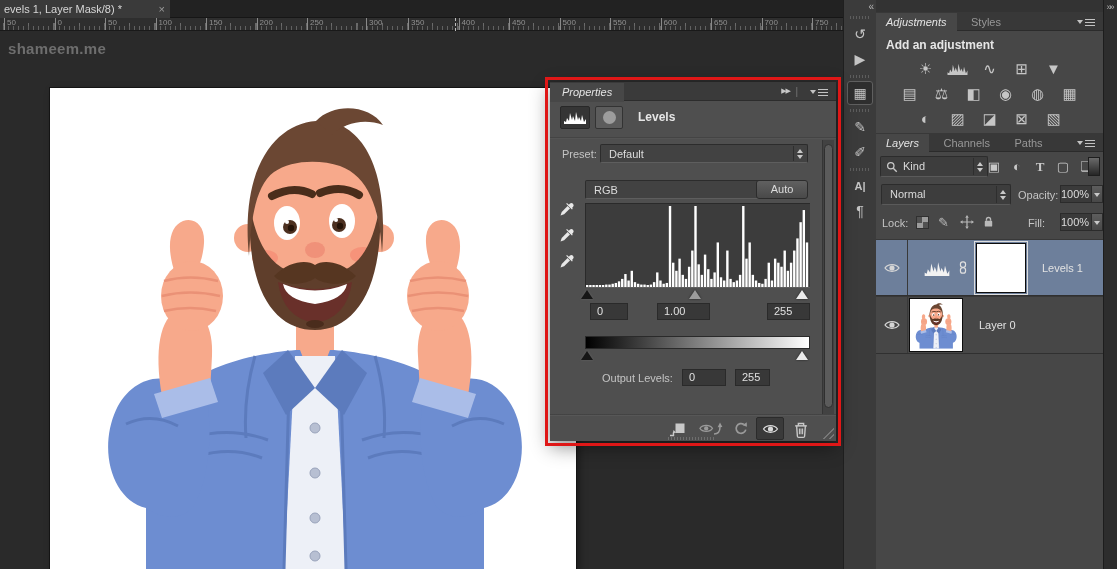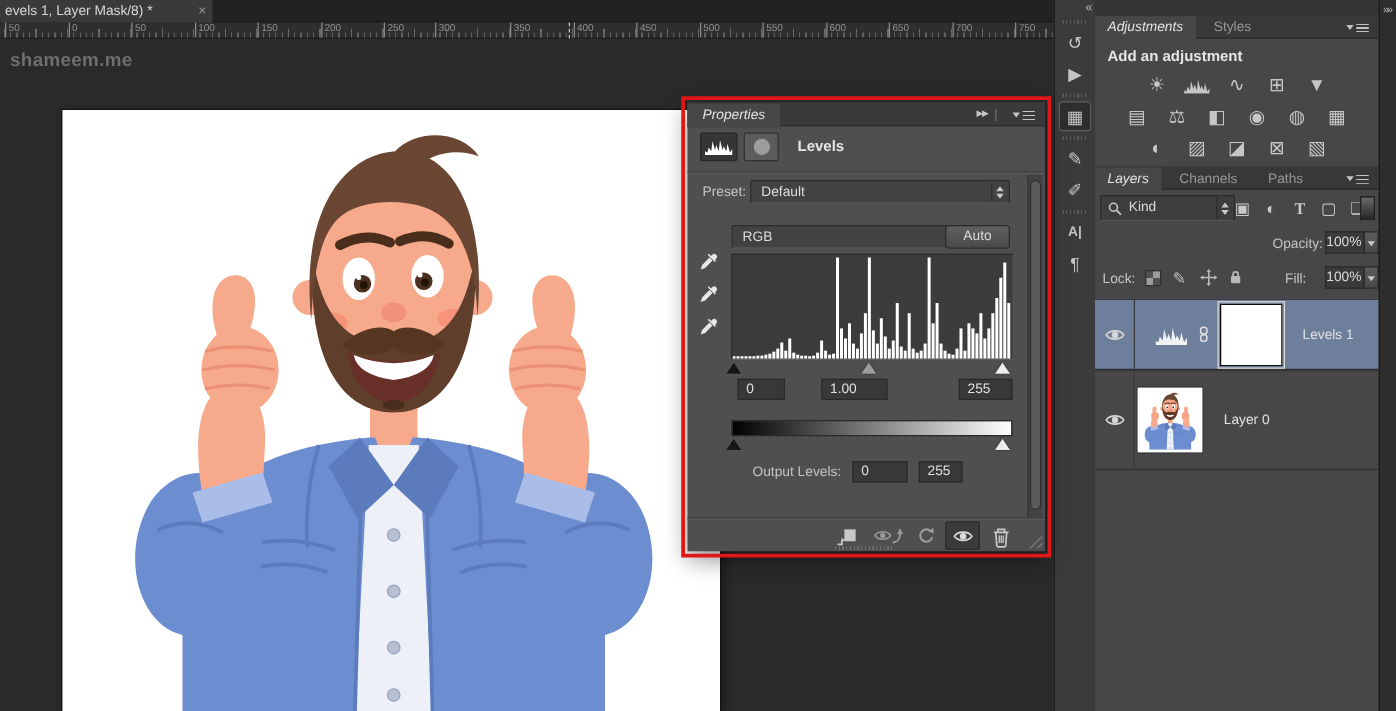--- a/index.html
+++ b/index.html
@@ -85,21 +85,21 @@
      border:1px solid #2b2b2b; }
   .drop-btn i { position:absolute; left:2px; top:7px; width:0; height:0;
      border-left:3.5px solid transparent; border-right:3.5px solid transparent; border-top:4px solid #c9c9c9; }
   .lock-ic { position:absolute; top:4px; color:#b9b9b9; font-size:13px; }
   .checker { position:absolute; width:13px; height:13px; top:5px;
      background:conic-gradient(#9c9c9c 0 25%, #515151 0 50%, #9c9c9c 0 75%, #515151 0); border:1px solid #303030; }
 
   .layer-rows { position:absolute; left:0; top:239px; width:227px; }
   .layer-row { position:relative; width:227px; height:57px; border-top:1px solid #383838; border-bottom:1px solid #303030; display:flex; }
   .layer-row.selected { background:#6d7f9b; }
-  .layer-row + .layer-row { height:80px; }
+  .layer-row + .layer-row { height:58px; }
   .eye-cell { width:32px; border-right:1px solid #393939; display:flex; align-items:center; justify-content:center; }
   .eye-svg { width:16px; height:12px; color:#d6d6d6; }
   .lr-body { flex:1; display:flex; align-items:center; position:relative; }
   .lr-hist { width:26px; height:16px; color:#f2f2f2; margin-left:16px; }
   .lr-chain { width:12px; height:15px; color:#e0e0e0; margin-left:7px; }
   .lr-mask { width:50px; height:50px; background:#fff; border:1px solid #0d0d0d; margin-left:7px;
      outline:1px solid #dedede; outline-offset:1px; }
   .lr-thumb { width:54px; height:54px; background:#fff; border:1px solid #0d0d0d; margin-left:1px; overflow:hidden; }
   .lr-thumb svg { width:52px; height:52px; }
   .lr-label { font-size:11px; color:#e2e2e2; margin-left:16px; }
@@ -294,21 +294,21 @@
     <div class="mid"></div>
     <div class="minor"></div>
     <div>
         <span class="rlab" style="left: 4px;">50</span>
         <span class="rlab" style="left: 54.5px;">0</span>
         <span class="rlab" style="left: 105px;">50</span>
         <span class="rlab" style="left: 155.5px;">100</span>
         <span class="rlab" style="left: 206px;">150</span>
         <span class="rlab" style="left: 256.5px;">200</span>
         <span class="rlab" style="left: 307px;">250</span>
-        <span class="rlab" style="left: 348px;">300</span>
+        <span class="rlab" style="left: 366px;">300</span>
         <span class="rlab" style="left: 408px;">350</span>
         <span class="rlab" style="left: 458.5px;">400</span>
         <span class="rlab" style="left: 509px;">450</span>
         <span class="rlab" style="left: 559.5px;">500</span>
         <span class="rlab" style="left: 610px;">550</span>
         <span class="rlab" style="left: 660.5px;">600</span>
         <span class="rlab" style="left: 711px;">650</span>
         <span class="rlab" style="left: 761.5px;">700</span>
         <span class="rlab" style="left: 812px;">750</span>
       </div>
@@ -408,20 +408,27 @@
           <span class="kf-ic" style="left: 109px;">▣</span>
           <span class="kf-ic" style="left: 132px;">◐</span>
           <span class="kf-ic kf-t" style="left: 155px;">T</span>
           <span class="kf-ic" style="left: 178px;">▢</span>
           <span class="kf-ic" style="left: 201px;">❏</span>
         </div>
       <div class="filter-toggle"></div>
     </div>
 
     <div class="lrow blend-row">
+      <div class="combo" style="left:5px;top:1px;width:130px;height:21px;">
+        <span class="txt2">Normal</span>
+        <span class="ud">
+            <i class="up"></i>
+            <i class="dn"></i>
+          </span>
+      </div>
       <span class="plabel" style="left:142px;top:6px;">Opacity:</span>
       <div class="valbox" style="left:184px;top:2px;width:32px;">100%</div>
       <div class="drop-btn" style="left:215px;top:2px;">
           <i></i>
         </div>
     </div>
 
     <div class="lrow lock-row">
       <span class="plabel" style="left:6px;top:6px;">Lock:</span>
       <span class="checker" style="left:40px;"></span>

